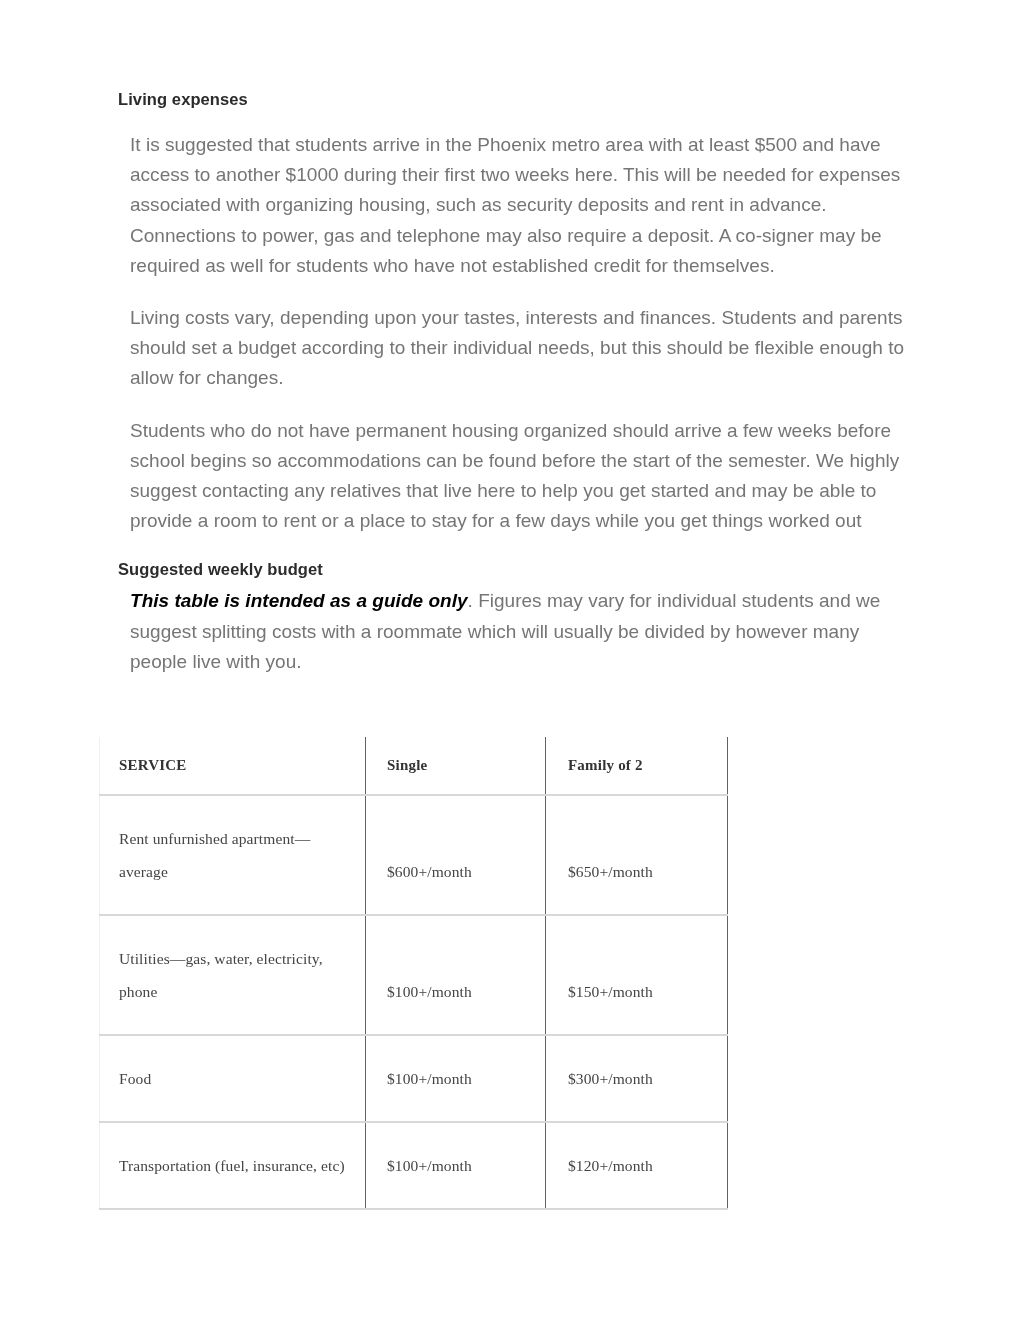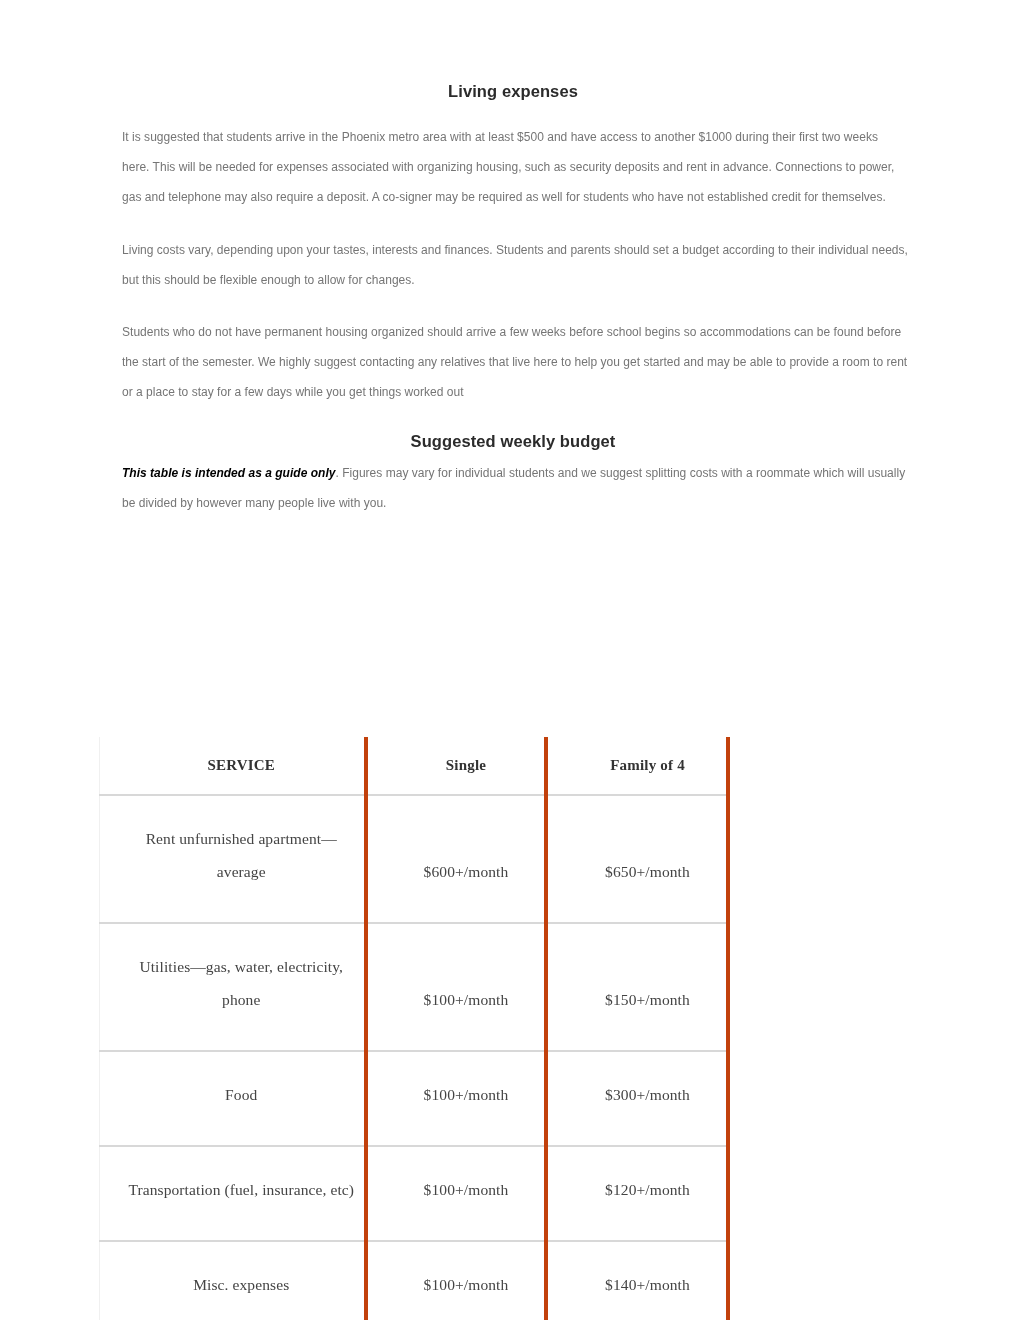--- a/index.html
+++ b/index.html
@@ -25,35 +25,34 @@
     left: 118px;
     top: 80px;
     width: 790px;
   }
 
   h2.section-heading {
     font-family: "Liberation Sans", sans-serif;
     font-size: 16.5px;
     font-weight: bold;
     color: #2b2b2b;
-    margin: 0 0 20px 0;
+    margin: 8px 0 20px 0;
     line-height: 22px;
     letter-spacing: 0.1px;
-    text-align: center;
   }
   h2.section-heading.tight {
     margin-bottom: 6px;
   }
 
   p.body-text {
     font-family: "Liberation Sans", sans-serif;
-    font-size: 12px;
+    font-size: 19px;
     line-height: 30.2px;
     color: #757575;
-    margin: 0 0 22px 4px;
+    margin: 0 0 22px 12px;
     letter-spacing: 0.02px;
   }
   p.body-text.last {
     margin-bottom: 0;
   }
   .guide-emph {
     font-weight: bold;
     font-style: italic;
     color: #000000;
   }
@@ -70,25 +69,25 @@
     width: 628px;
     table-layout: fixed;
     font-family: "Liberation Serif", serif;
   }
   table.budget-table col.c1 { width: 266px; }
   table.budget-table col.c2 { width: 180px; }
   table.budget-table col.c3 { width: 182px; }
 
   table.budget-table th,
   table.budget-table td {
-    text-align: center;
+    text-align: left;
     vertical-align: top;
     padding: 0;
     border-left: 1px solid #f2f2f2;
-    border-right: 4px solid #c2410c;
+    border-right: 1px solid #c2410c;
   }
   table.budget-table th:first-child,
   table.budget-table td:first-child {
     border-left: 1px solid #f0f0f0;
   }
 
   table.budget-table thead th {
     font-family: "Liberation Serif", serif;
     font-weight: bold;
     font-size: 15px;
@@ -102,21 +101,21 @@
   table.budget-table thead th.h2c { padding-left: 21px; }
   table.budget-table thead th.h3c { padding-left: 22px; }
 
   table.budget-table tbody td {
     font-family: "Liberation Serif", serif;
     font-size: 15.5px;
     color: #444444;
     border-bottom: 2px solid #d8d8d8;
     padding-left: 19px;
     padding-top: 26px;
-    padding-bottom: 34px;
+    padding-bottom: 26px;
     line-height: 33px;
     letter-spacing: 0.1px;
   }
   table.budget-table tbody td.v2 { padding-left: 21px; margin-top: 20px; }
   table.budget-table tbody td.v3 { padding-left: 22px; }
 
   
   table.budget-table tbody tr.two-line td.v2,
   table.budget-table tbody tr.two-line td.v3 {
     padding-top: 59px;
@@ -148,21 +147,21 @@
     <table class="budget-table">
       <colgroup>
         <col class="c1">
           <col class="c2">
           <col class="c3">
       </colgroup>
       <thead>
         <tr>
           <th class="h1c">SERVICE</th>
           <th class="h2c">Single</th>
-          <th class="h3c">Family of 4</th>
+          <th class="h3c">Family of 2</th>
         </tr>
       </thead>
       <tbody>
 
         <tr class="two-line">
           <td>
             <span class="cell-line">Rent unfurnished apartment—</span>
             <span class="cell-line">average</span>
           </td>
           <td class="v2">$600+/month</td>
@@ -183,23 +182,18 @@
           <td class="v2">$100+/month</td>
           <td class="v3">$300+/month</td>
         </tr>
 
         <tr>
           <td>Transportation (fuel, insurance, etc)</td>
           <td class="v2">$100+/month</td>
           <td class="v3">$120+/month</td>
         </tr>
 
-        <tr>
-          <td>Misc. expenses</td>
-          <td class="v2">$100+/month</td>
-          <td class="v3">$140+/month</td>
-        </tr>
 
       </tbody>
     </table>
   </div>
 
 </div>
 
 </body></html>

